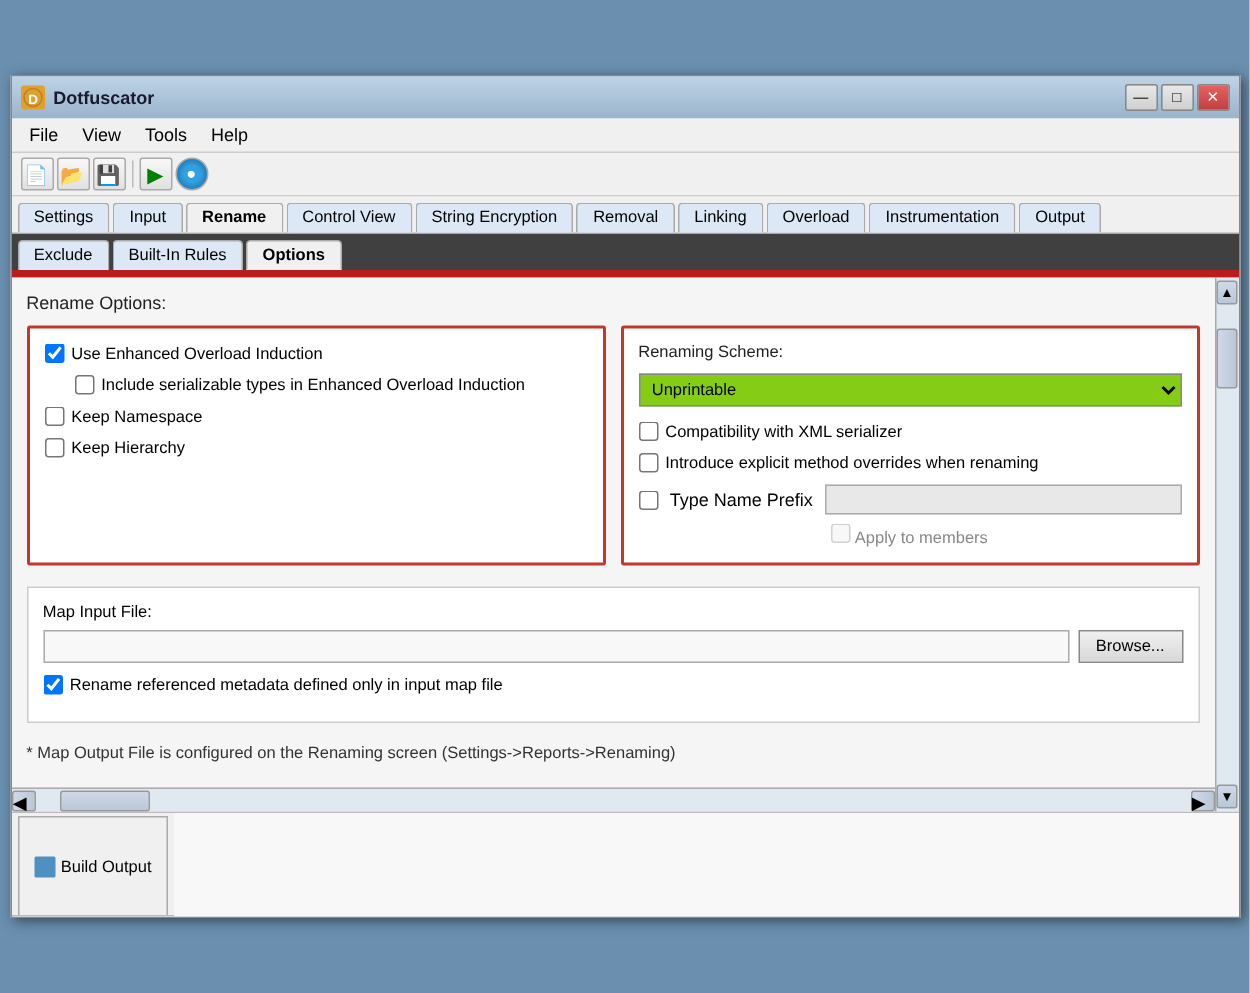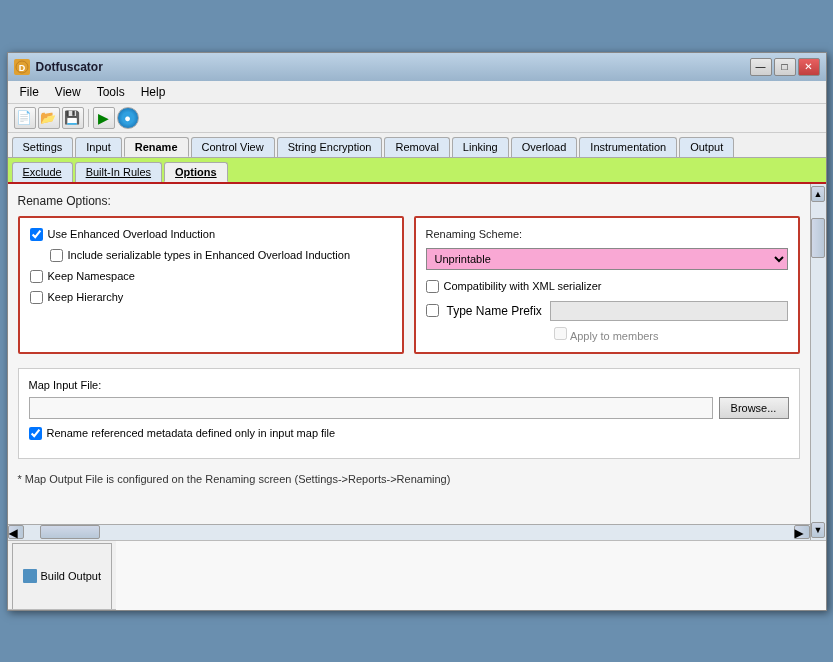--- a/index.html
+++ b/index.html
@@ -121,26 +121,25 @@
       margin-right: 2px;
       border-radius: 3px 3px 0 0;
     }
     .tab.active {
       background: #f0f0f0;
       border-bottom: 1px solid #f0f0f0;
       font-weight: bold;
       z-index: 1;
     }
     .tabs-sub {
-      background: #bef264;
+      background: #404040;
       display: flex;
       gap: 0;
       padding: 4px 4px 0;
-      border-bottom: 2px solid #b91c1c;
-      text-decoration: underline;
+      border-bottom: 5px solid #b91c1c;
     }
     .content-area {
       background: #f5f5f5;
       padding: 10px;
       min-height: 340px;
     }
     .section-title {
       font-size: 12px;
       margin-bottom: 8px;
       color: #222;
@@ -186,21 +185,21 @@
       display: flex;
       align-items: center;
       gap: 4px;
       margin-bottom: 10px;
     }
     .dropdown-select {
       flex: 1;
       height: 22px;
       font-size: 11px;
       border: 1px solid #888;
-      background: #f9a8d4;
+      background: #84cc16;
       padding: 0 4px;
     }
     .type-name-row {
       display: flex;
       align-items: center;
       gap: 8px;
       margin-bottom: 6px;
     }
     .type-name-input {
       flex: 1;
@@ -410,20 +409,24 @@
                 <option>Unprintable</option>
                 <option>Lower Case</option>
                 <option>Upper Case</option>
                 <option>Numeric</option>
               </select>
             </div>
             <div class="checkbox-row">
               <input type="checkbox" style="">
               <label>Compatibility with XML serializer</label>
             </div>
+            <div class="checkbox-row">
+              <input type="checkbox" style="">
+              <label>Introduce explicit method overrides when renaming</label>
+            </div>
             <div class="type-name-row">
               <input type="checkbox" style="">
               <label>Type Name Prefix</label>
               <input type="text" class="type-name-input" value="" style="">
             </div>
             <div class="apply-row">
               <input type="checkbox" disabled="" style="">
               <label>Apply to members</label>
             </div>
           </div>

